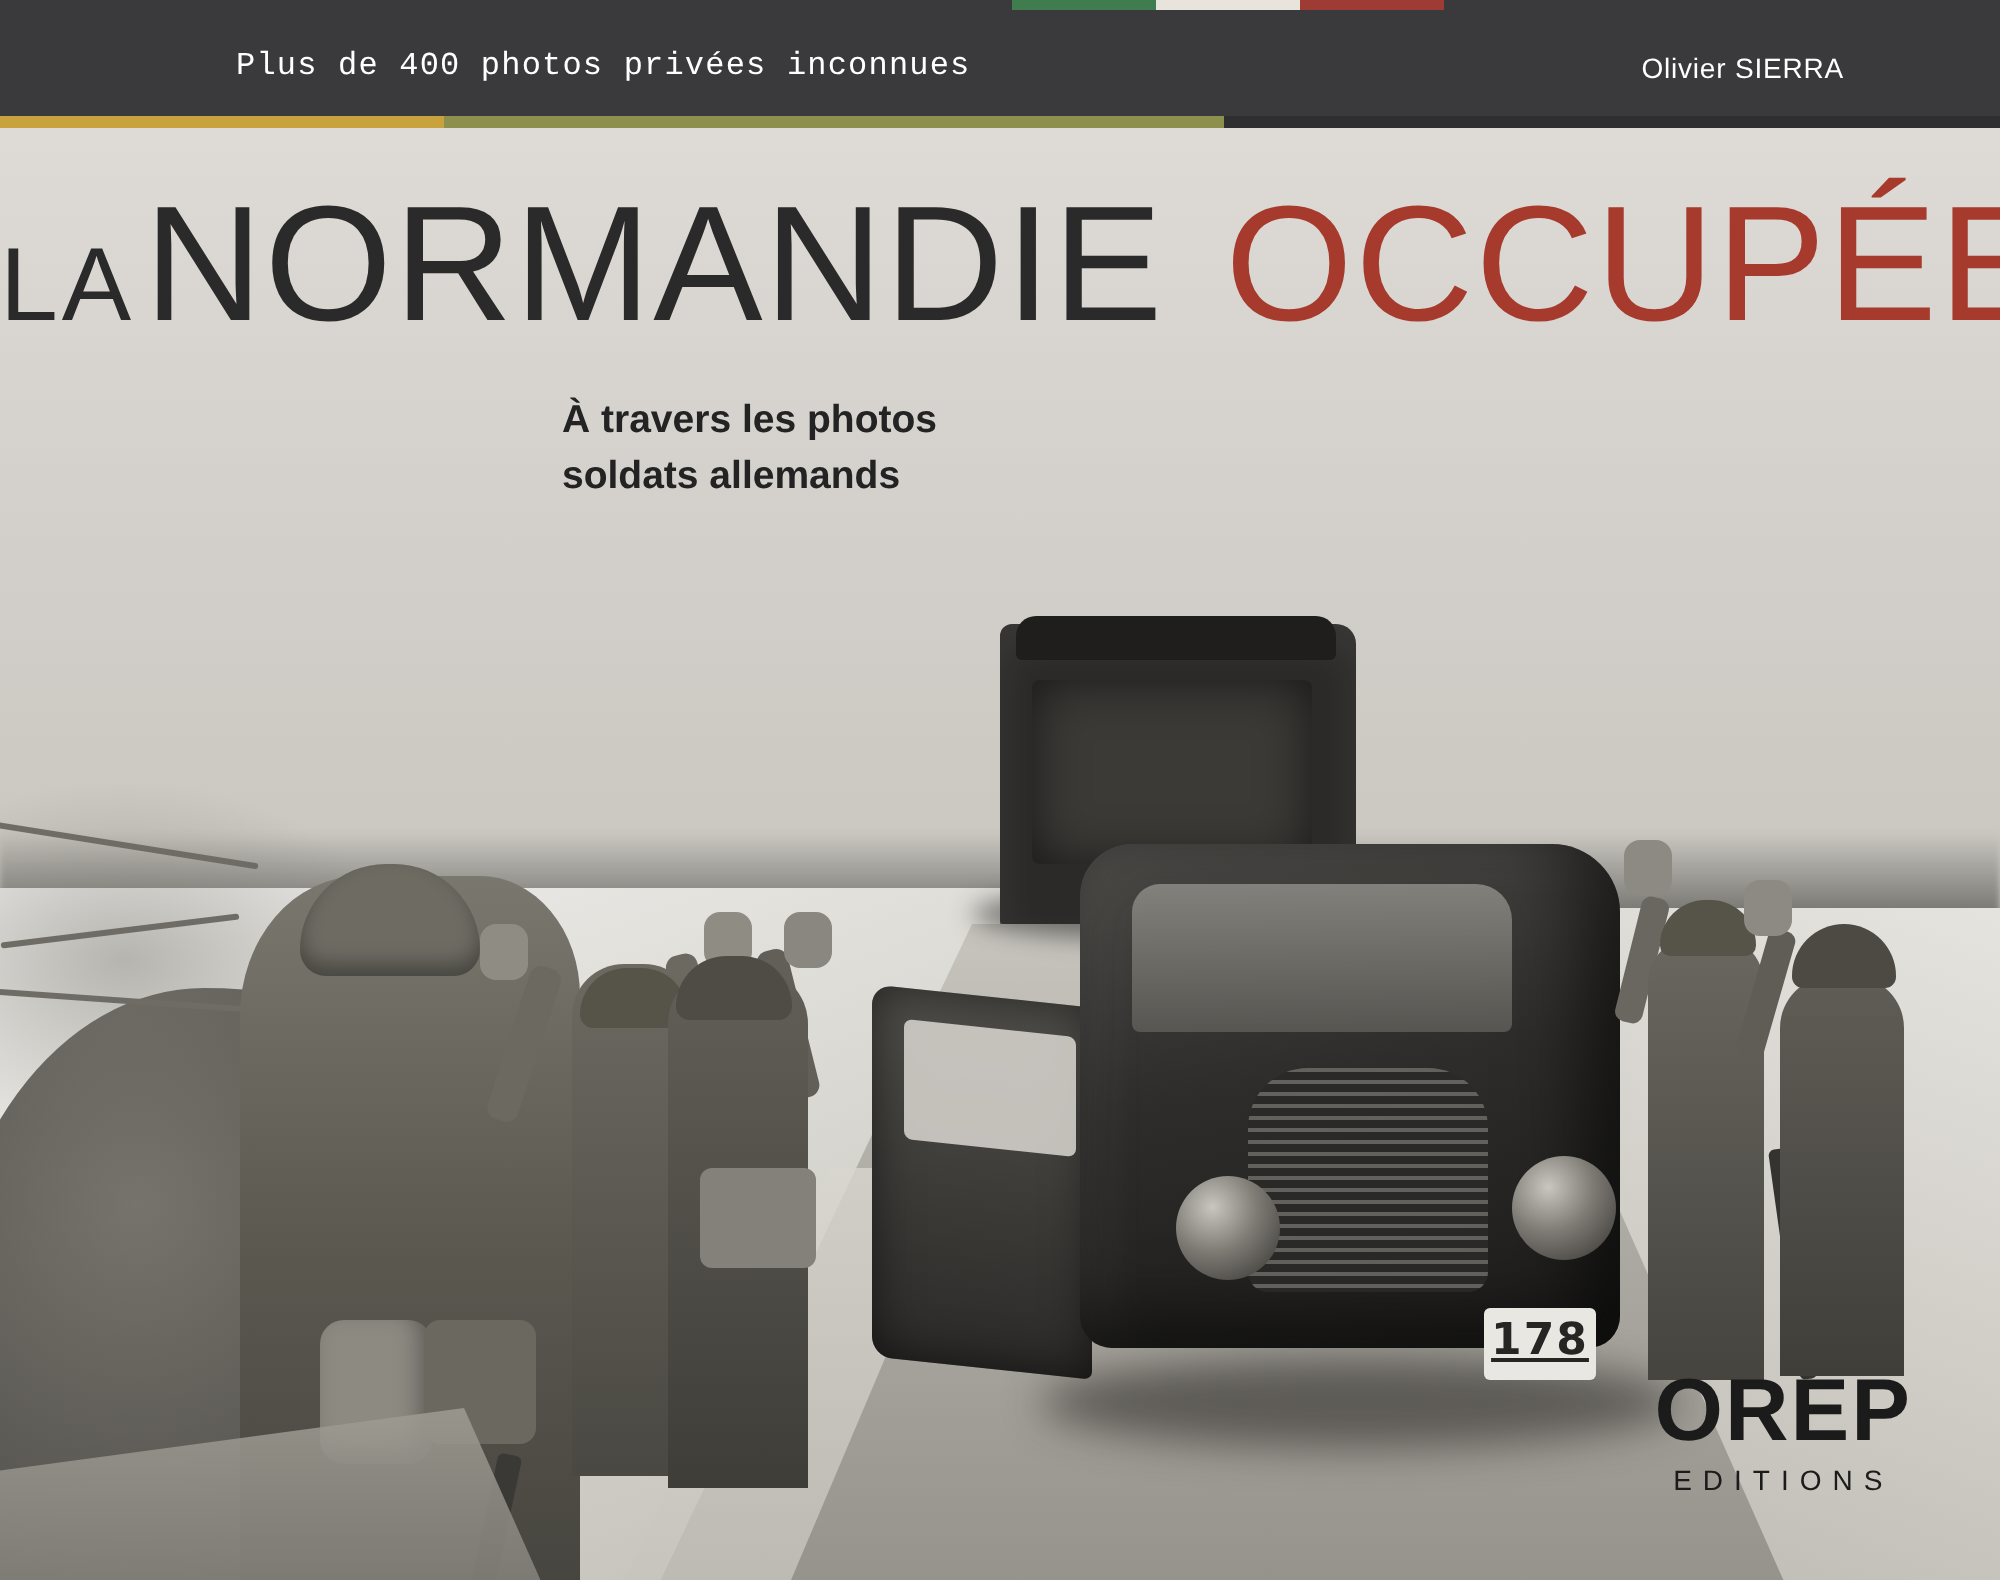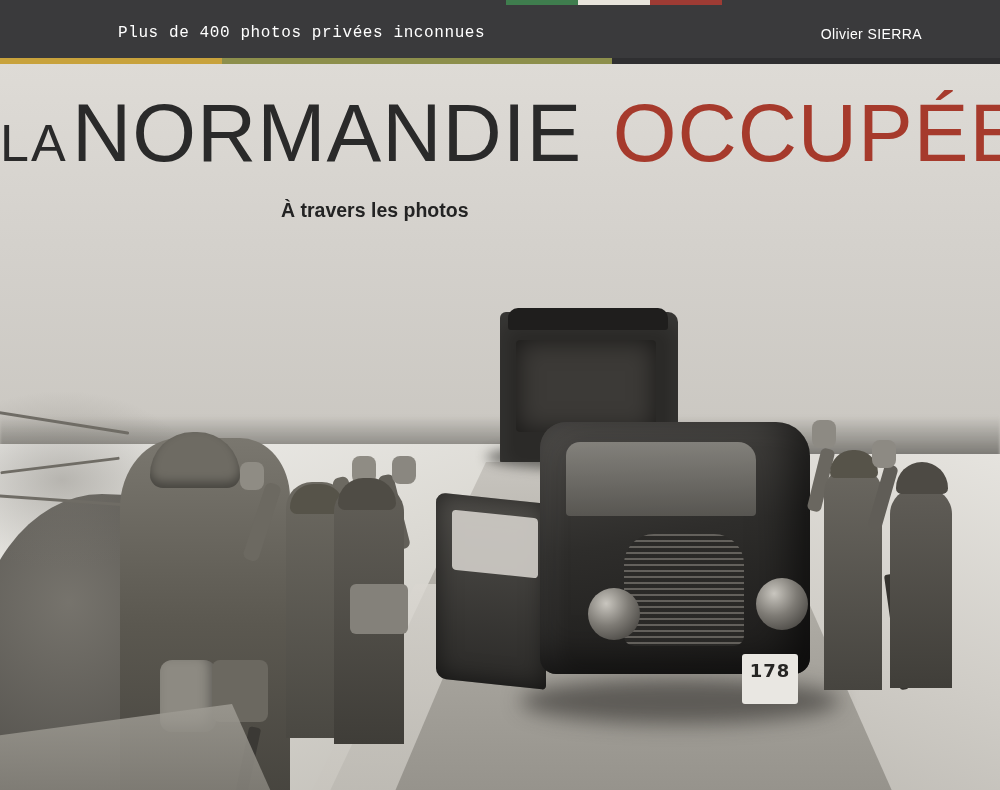--- a/index.html
+++ b/index.html
@@ -179,25 +179,26 @@
     background: linear-gradient(180deg, #514f4b 0%, #2b2a28 100%);
     border-radius: 10px 4px 4px 10px;
     transform: skewY(6deg);
     box-shadow: inset 0 0 24px rgba(0,0,0,.55);
   }
   .car-door-window {
     position: absolute; left: 452px; top: 450px; width: 86px; height: 60px;
     background: #dad7d1; transform: skewY(6deg); border-radius: 4px; opacity: .85;
   }
   .plate {
-    position: absolute; left: 742px; top: 590px; width: 56px; height: 50px;
+    position: absolute; left: 742px; top: 590px; width: 56px; height: 36px;
     background: #e9e7e2; border-radius: 3px;
     color: #262523; font-family: "DejaVu Sans", sans-serif;
-    font-size: 18px; font-weight: bold; text-align: center; line-height: 34px;
+    font-size: 22px; font-weight: bold; text-align: center; line-height: 34px;
     letter-spacing: 1px;
+    text-decoration: underline;
   }
   .car-shadow {
     position: absolute; left: 520px; top: 614px; width: 320px; height: 46px;
     background: rgba(25,24,22,.5); filter: blur(10px); border-radius: 50%;
   }
 
   .soldier-fg {
     position: absolute; left: 120px; top: 374px; width: 170px; height: 416px;
     background: linear-gradient(180deg, #7a776f 0%, #5b5850 45%, #403e39 100%);
     border-radius: 60px 50px 0 0 / 70px 60px 0 0;
@@ -445,16 +446,21 @@
   <div class="rule2 rule2-dark"></div>
 
   <div class="title-row">
     <span class="title-la">LA</span>
     <span class="title-normandie">NORMANDIE</span>
     <span class="title-occupee">OCCUPÉE</span>
   </div>
 
   <div class="subtitle-box">
     <div class="subtitle-line">À travers les photos</div>
+    <div class="subtitle-line">soldats allemands</div>
   </div>
 
+  <div class="logo">
+    <div class="logo-name">OREP</div>
+    <div class="logo-sub">EDITIONS</div>
+  </div>
 
 </div>
 
 </body></html>

